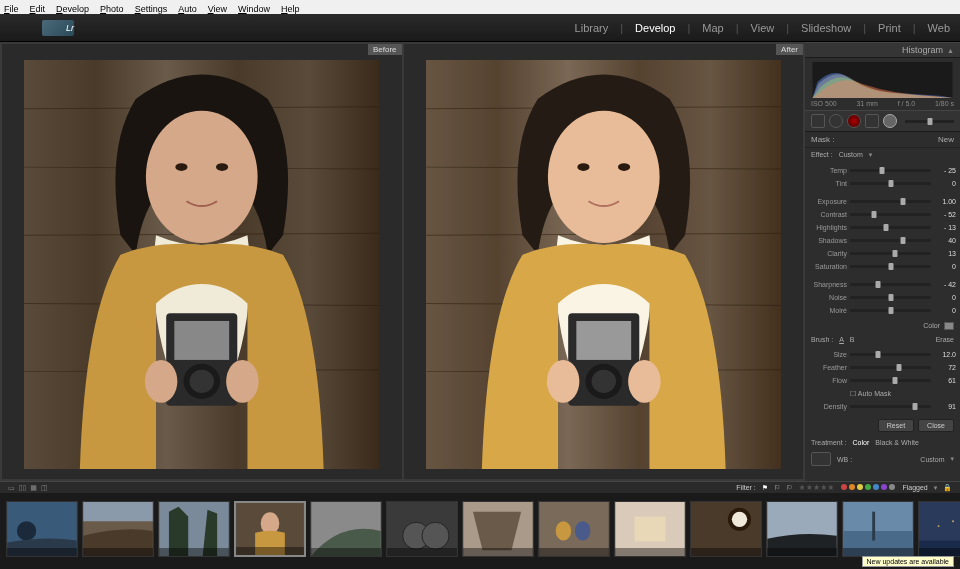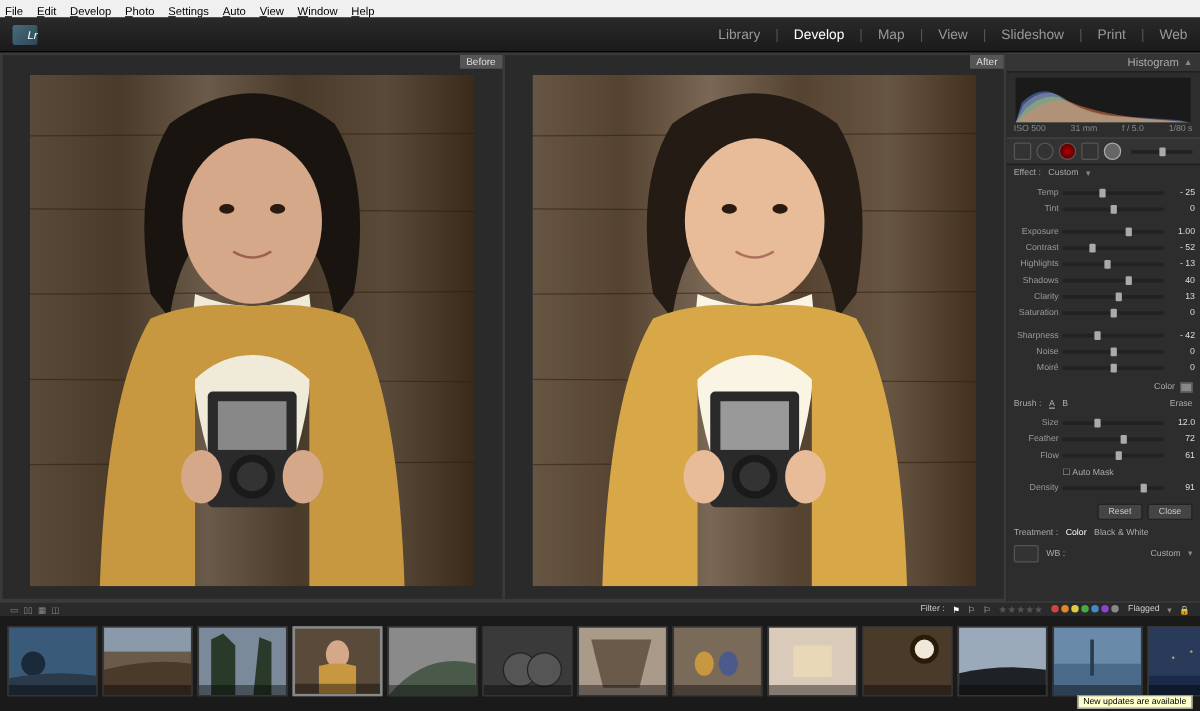--- a/index.html
+++ b/index.html
@@ -3,21 +3,21 @@
 <meta charset="utf-8">
 <style>
 * { margin: 0; padding: 0; box-sizing: border-box; font-family: "Segoe UI", Arial, sans-serif; }
 body { background: #1a1a1a; width: 960px; height: 569px; overflow: hidden; color: #ccc; font-size: 9px; }
 .menubar { background: #f0f0f0; color: #000; height: 14px; display: flex; align-items: flex-end; padding: 0 4px; font-size: 9px; }
 .menubar span { margin-right: 11px; text-decoration: underline; text-decoration-color: transparent; }
 .menubar span::first-letter { text-decoration: underline; }
 .topbar { height: 28px; background: linear-gradient(#2a2a2a, #1a1a1a); display: flex; align-items: center; justify-content: space-between; padding: 0 10px; border-bottom: 1px solid #000; }
 .brand { font-size: 14px; font-weight: 300; letter-spacing: 1px; color: #e8e8e8; }
 .brand .adobe { font-size: 7px; display: block; line-height: 7px; letter-spacing: 1px; color: #bbb; }
-.logo { display: inline-block; width: 20px; height: 16px; background: linear-gradient(135deg, #4a6a7a, #2a4a5a); border-radius: 2px; color: #fff; text-align: right; line-height: 16px; font-size: 9px; font-style: italic; margin-right: 6px; vertical-align: middle; }
+.logo { display: inline-block; width: 32px; height: 16px; background: linear-gradient(135deg, #4a6a7a, #2a4a5a); border-radius: 2px; color: #fff; text-align: right; line-height: 16px; font-size: 9px; font-style: italic; margin-right: 6px; vertical-align: middle; margin-left: 32px; }
 .modules { display: flex; gap: 12px; font-size: 11px; color: #999; }
 .modules span { cursor: pointer; }
 .modules .active { color: #fff; }
 .modules .sep { color: #555; }
 .work { display: flex; height: 439px; }
 .canvas { flex: 1; background: #3a3a3a; display: flex; position: relative; padding: 2px; gap: 2px; }
 .imgwrap { flex: 1; background: #2a2a2a; position: relative; }
 .imglabel { position: absolute; top: 0; right: 0; background: #555; color: #ddd; font-size: 8px; padding: 1px 5px; }
 .photo { width: 100%; height: 100%; padding: 16px 22px 10px 22px; }
 .photo svg { width: 100%; height: 100%; }
@@ -193,20 +193,24 @@
       <span class="tool rect"></span>
       <span class="tool"></span>
       <span class="tool" style="background:radial-gradient(#a00,#400)"></span>
       <span class="tool rect"></span>
       <span class="tool" style="background:#666;border-color:#aaa"></span>
       <div style="flex:1;height:3px;background:#222;margin-left:4px;position:relative">
           <div class="sthumb" style="left:50%"></div>
         </div>
     </div>
 
+    <div class="maskrow">
+      <span>Mask :</span>
+      <span>New</span>
+    </div>
     <div class="effectrow">
       <span>Effect :</span>
       <span>Custom</span>
       <span class="tri">▾</span>
     </div>
 
     <div class="sliders" id="sliders-main">
         <div class="srow">
           <span class="slabel">Temp</span>
           <div class="strack">

